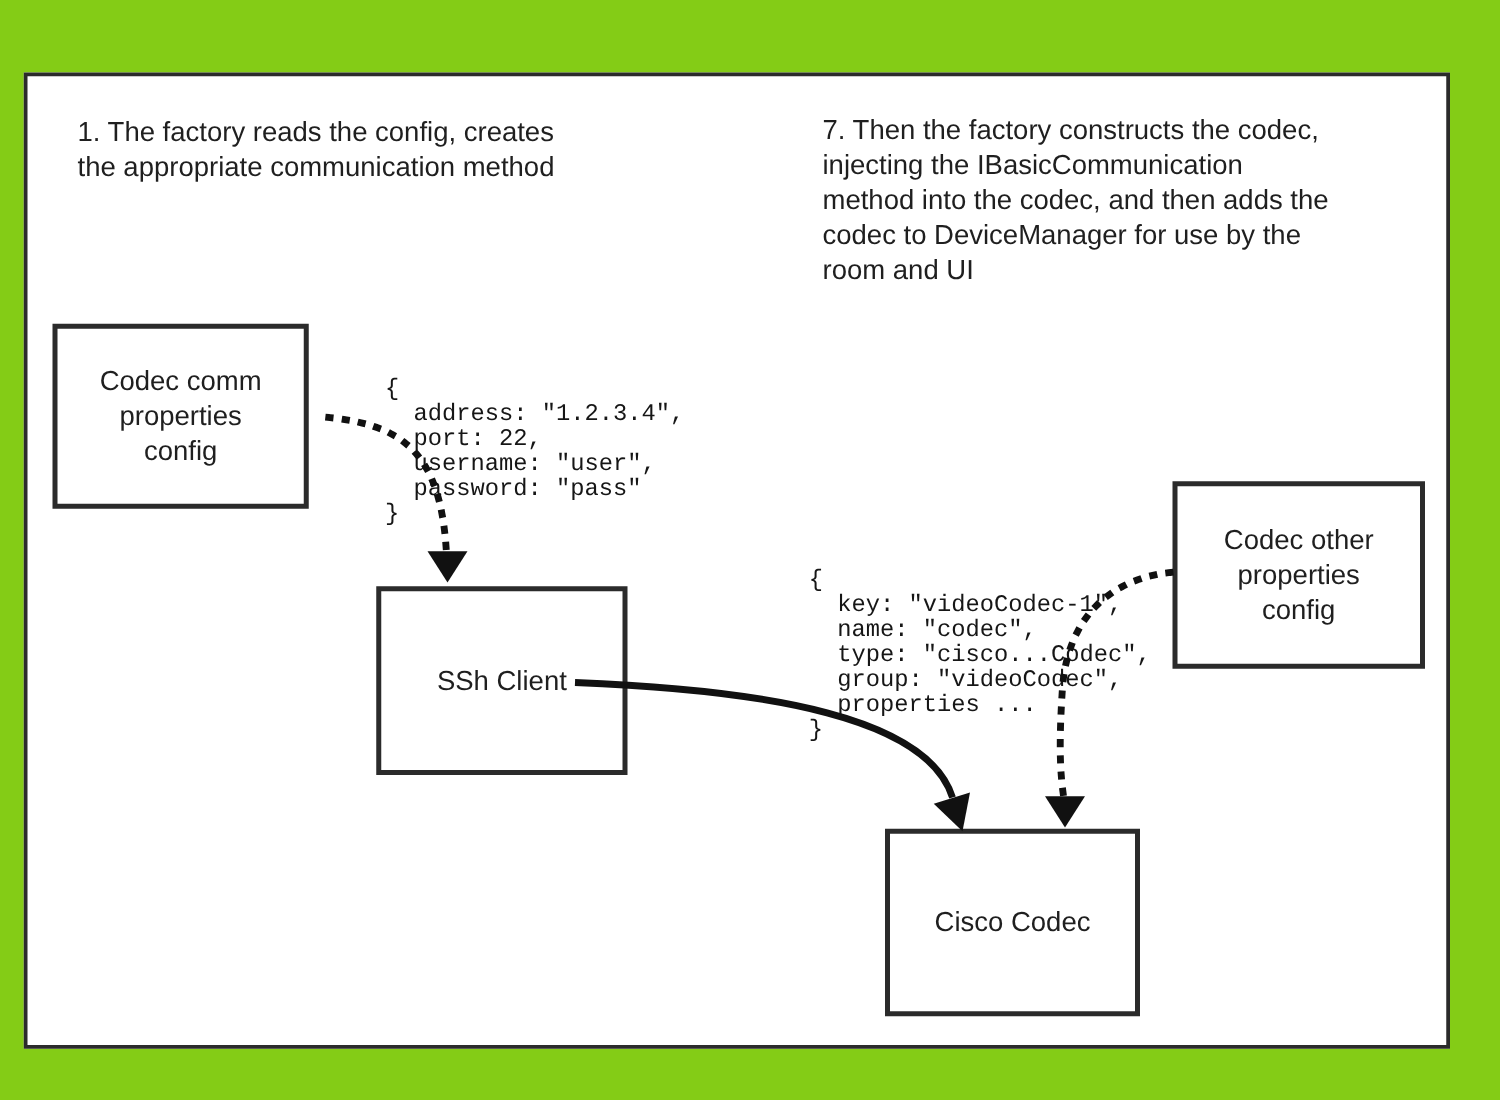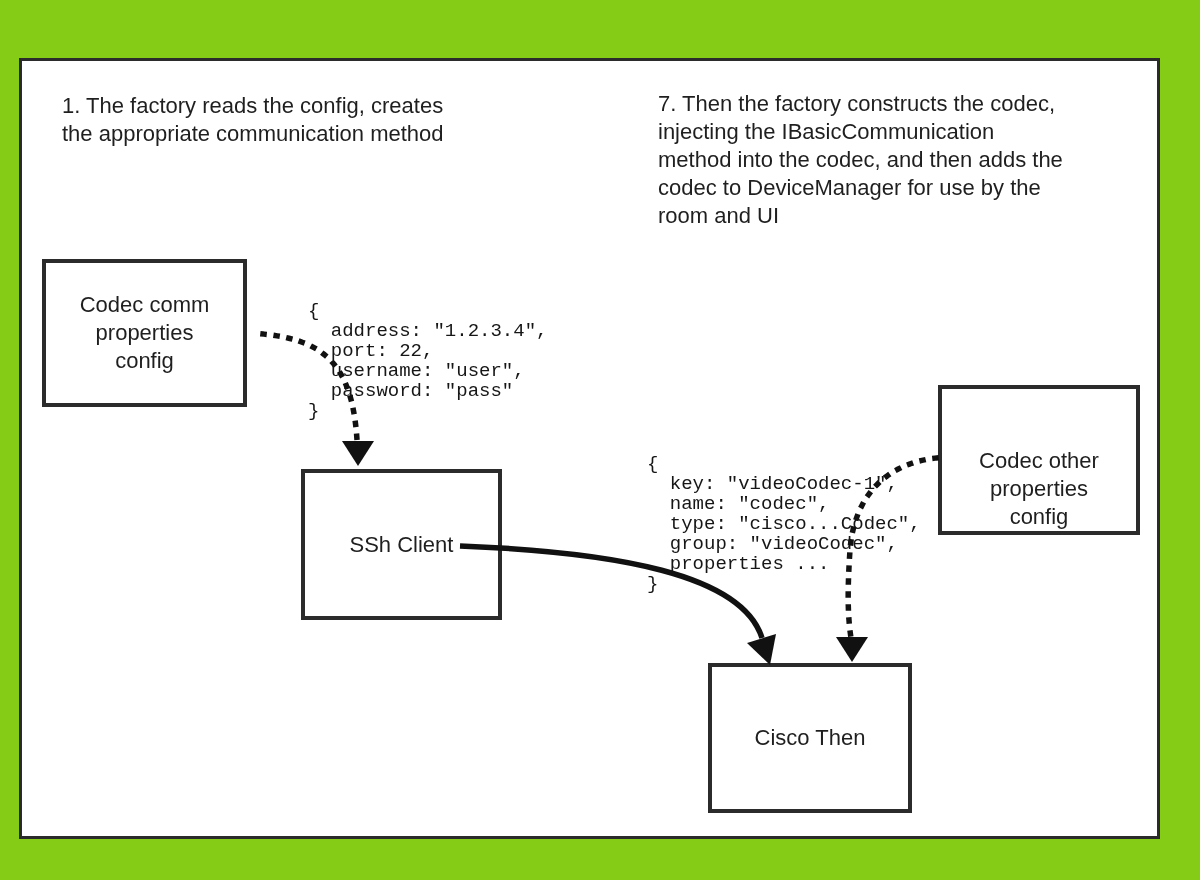--- a/index.html
+++ b/index.html
@@ -46,21 +46,21 @@
     align-items: center;
     justify-content: center;
     text-align: center;
     font-size: 22px;
     line-height: 28px;
     white-space: pre-line;
     color: #1f1f1f;
   }
   .box-codec-comm  { left: 42px;  top: 259px; width: 205px; height: 148px; }
   .box-ssh-client  { left: 259px; top: 469px; width: 201px; height: 151px; margin-left: 42px; }
-  .box-codec-other { left: 938px; top: 385px; width: 202px; height: 150px; align-items: flex-end; }
+  .box-codec-other { left: 938px; top: 385px; width: 202px; height: 150px; }
   .box-cisco-codec { left: 708px; top: 663px; width: 204px; height: 150px; }
   .code {
     position: absolute;
     margin: 0;
     font-family: "Liberation Mono", "DejaVu Sans Mono", monospace;
     font-size: 19px;
     line-height: 20px;
     white-space: pre;
     color: #161616;
   }
@@ -101,21 +101,21 @@
     <span>SSh Client</span>
   </div>
 
   <div class="dbox box-codec-other">
     <span>Codec other
 properties
 config</span>
   </div>
 
   <div class="dbox box-cisco-codec">
-    <span>Cisco Then</span>
+    <span>Cisco Codec</span>
   </div>
 
   <pre class="code code-comm">{
   address: "1.2.3.4",
   port: 22,
   username: "user",
   password: "pass"
 }</pre>
 
   <pre class="code code-codec">{

